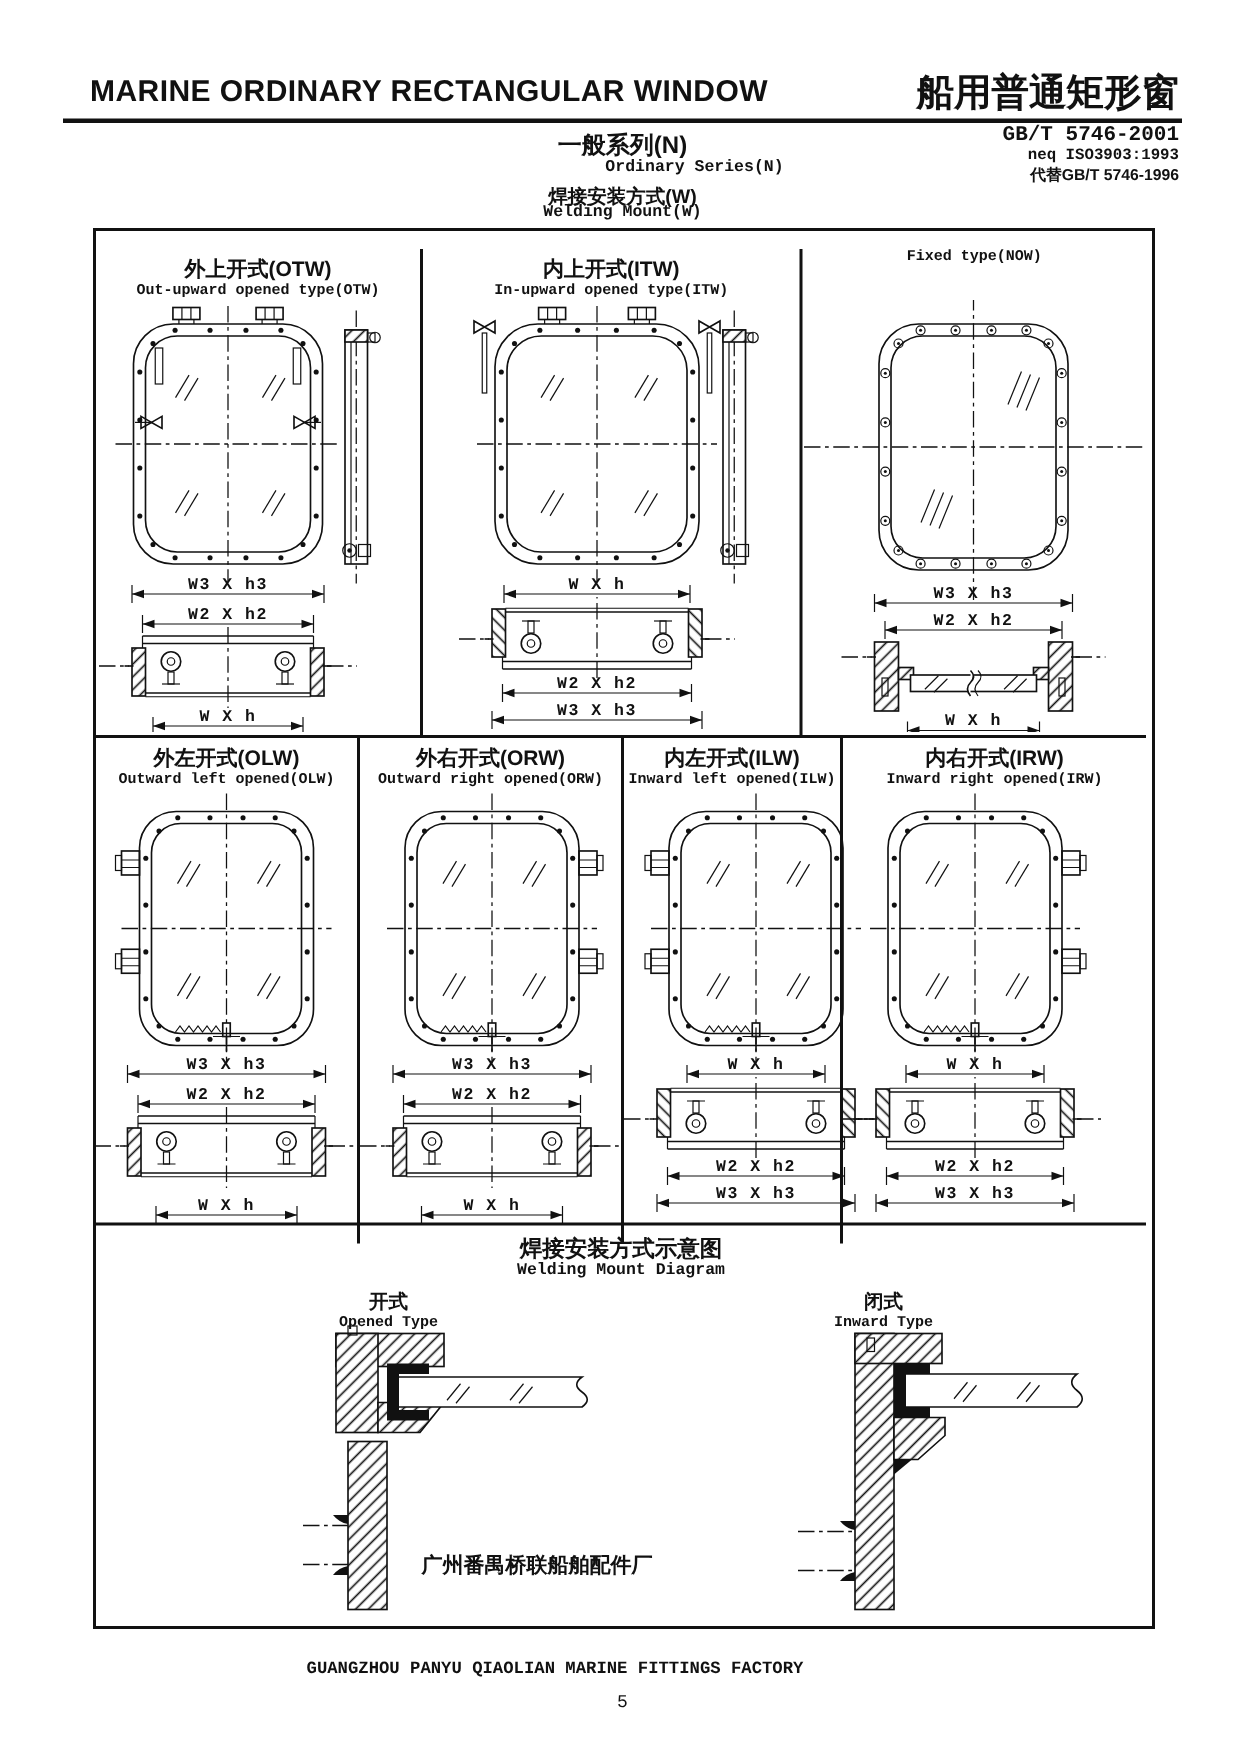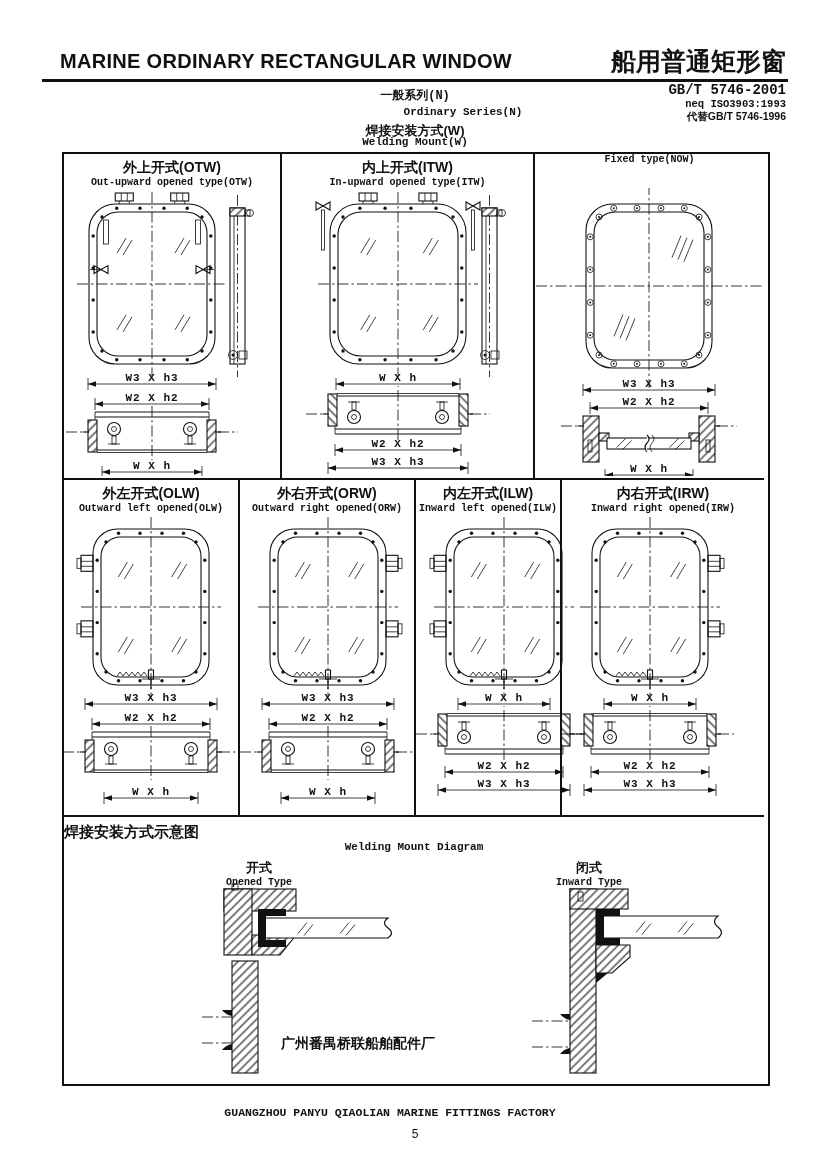--- a/index.html
+++ b/index.html
@@ -2,48 +2,48 @@
 <html><head>
 <meta charset="utf-8">
 <style>
   html,body{margin:0;padding:0;background:#fff;}
   body{width:830px;height:1175px;position:relative;font-family:"Liberation Sans","DejaVu Sans",sans-serif;color:#111;}
   .abs{position:absolute;}
   .hdr-en{left:60px;top:50px;font-size:20px;font-weight:bold;letter-spacing:.3px;white-space:nowrap;}
   .hdr-zh{right:44px;top:45px;font-size:25px;font-weight:bold;white-space:nowrap;}
   .rule{left:42px;right:42px;top:79px;height:3px;background:#111;}
   .ctr{left:0;width:830px;text-align:center;white-space:nowrap;}
-  .series-zh{top:87px;font-size:12px;font-weight:bold;font-family:Liberation Mono, monospace;}
+  .series-zh{top:87px;font-size:16px;font-weight:bold;}
   .series-en{top:106px;font:bold 11px "Liberation Mono","DejaVu Sans Mono",monospace;margin-left:48px;}
   .mount-zh{top:122px;font-size:13px;font-weight:bold;}
   .mount-en{top:136px;font:bold 11px "Liberation Mono","DejaVu Sans Mono",monospace;}
   .std{right:44px;text-align:right;white-space:nowrap;}
   .std1{top:82px;font:bold 14px "Liberation Mono","DejaVu Sans Mono",monospace;}
   .std2{top:98px;font:bold 10.5px "Liberation Mono","DejaVu Sans Mono",monospace;}
   .std3{top:110px;font-size:10.5px;font-weight:bold;margin-left:18px;}
   .box{left:62px;top:152px;width:704px;height:930px;border:2px solid #111;}
-  .row{position:absolute;left:0;width:700px;display:flex;}
+  .row{position:absolute;left:0;width:700px;display:flex;margin-top:12px;}
   .row1{top:0;height:324px;}
   .row2{top:324px;height:337px;border-top:2px solid #111;}
   .row3{top:661px;height:265px;border-top:2px solid #111;}
   .panel{position:relative;height:100%;box-sizing:border-box;}
   .panel + .panel{border-left:2px solid #111;}
   .pt-zh{text-align:center;padding-top:5px;font-size:14px;font-weight:bold;white-space:nowrap;}
   .pt-en{text-align:center;font:bold 10px "Liberation Mono","DejaVu Sans Mono",monospace;white-space:nowrap;}
   svg.draw{position:absolute;left:0;top:34px;overflow:hidden;}
-  .wt-zh{left:0;width:700px;top:6px;font-size:15px;font-weight:bold;}
+  .wt-zh{left:0;width:700px;top:6px;text-align:center;font-size:15px;font-weight:bold;}
   .wt-en{left:0;width:700px;top:24px;text-align:center;font:bold 11px "Liberation Mono","DejaVu Sans Mono",monospace;}
   .wl{text-align:center;white-space:nowrap;}
   .wl-zh{font-size:13px;font-weight:bold;}
   .wl-en{font:bold 10px "Liberation Mono","DejaVu Sans Mono",monospace;}
   .wlab-open{left:130px;top:42px;width:130px;}
   .wlab-fixed{left:460px;top:42px;width:130px;}
   svg.weld{position:absolute;top:66px;overflow:hidden;}
   .foot-zh{left:0;width:716px;top:1035px;text-align:center;font-size:14px;font-weight:bold;}
-  .foot-en{left:0;width:740px;top:1106px;text-align:center;font:bold 11.5px "Liberation Mono","DejaVu Sans Mono",monospace;padding-left:20px;}
+  .foot-en{left:0;width:740px;top:1106px;text-align:center;font:bold 11.5px "Liberation Mono","DejaVu Sans Mono",monospace;}
   .pageno{left:0;width:830px;top:1128px;text-align:center;font:12px "Liberation Mono","DejaVu Sans Mono",monospace;}
   
   .ln{stroke:#111;stroke-width:1.1;fill:none;}
   .lt{stroke:#111;stroke-width:.8;fill:none;}
   .cl{stroke:#111;stroke-width:.85;fill:none;stroke-dasharray:11 3 2.5 3;}
   .fb{fill:#111;stroke:none;}
   .gl{fill:#fff;stroke:#111;stroke-width:1.1;}
   .hp{fill:url(#hp);stroke:#111;stroke-width:1.1;}
   text.dim{font:bold 11px "Liberation Mono","DejaVu Sans Mono",monospace;fill:#111;letter-spacing:1px;}
 </style>

